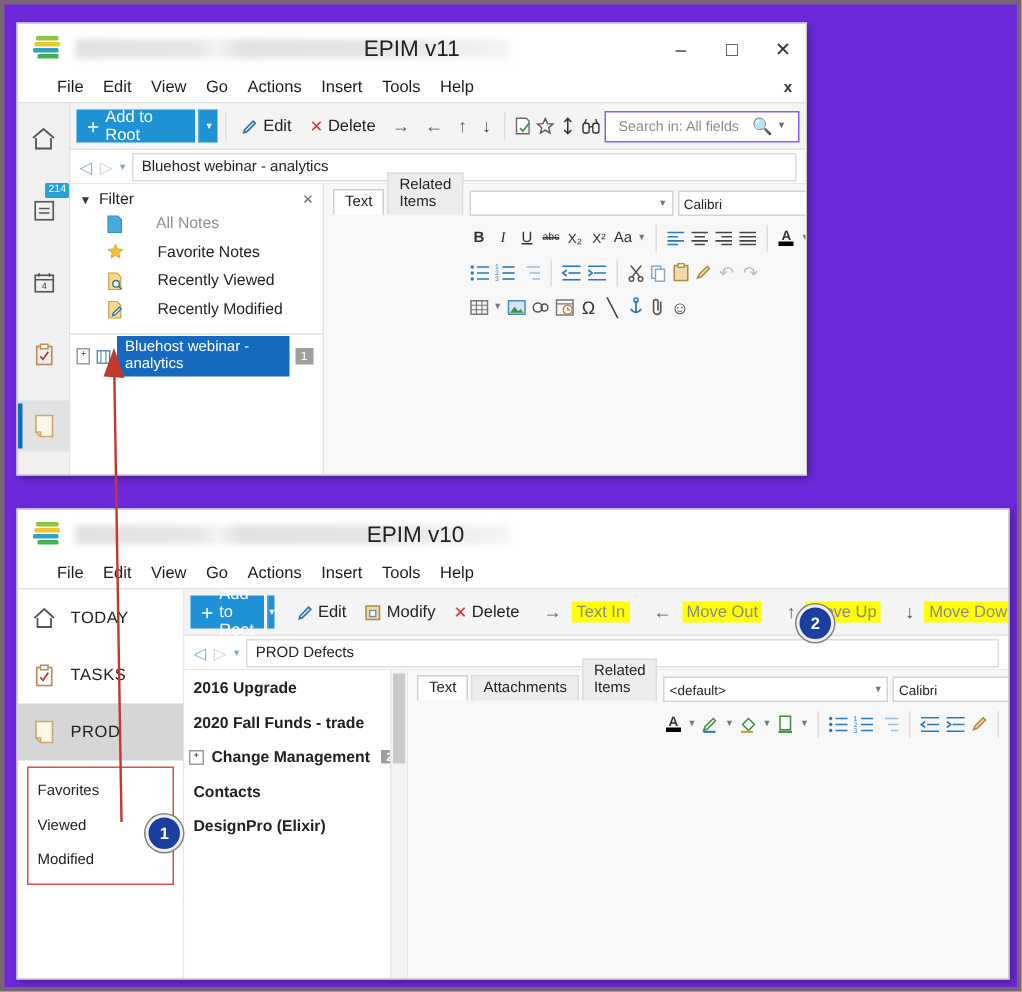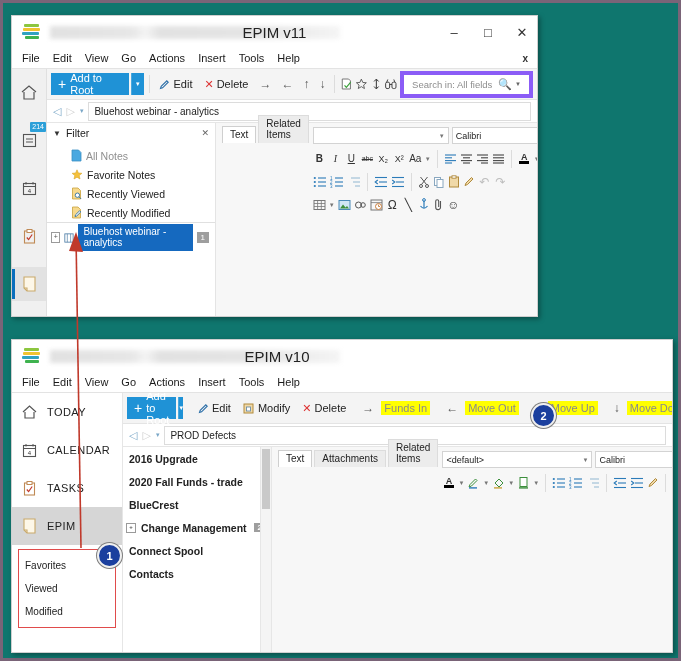--- a/index.html
+++ b/index.html
@@ -1,70 +1,70 @@
 <!DOCTYPE html>
 <html><head>
 <meta charset="utf-8">
 <style>
   html,body{margin:0;padding:0;background:#fff;}
   body{width:681px;height:661px;overflow:hidden;font-family:"Liberation Sans",sans-serif;}
-  .page{position:relative;width:681px;height:661px;box-sizing:border-box;border:3px solid #7a6478;background:#0f766e;}
+  .page{position:relative;width:681px;height:661px;box-sizing:border-box;border:3px solid #7a6478;background:#6d28d9;}
 
   
   .window{position:absolute;background:#ffffff;box-shadow:2px 2px 5px rgba(0,0,0,.35);border:1px solid #cfcfcf;overflow:hidden;}
   .titlebar{height:32px;background:#fff;display:flex;align-items:center;position:relative;}
   .logo{width:20px;height:16px;margin-left:10px;position:relative;}
   .logo i{position:absolute;left:0;height:3px;width:17px;border-radius:1px;display:block;}
   .logo i:nth-child(1){top:0;background:#8cc63f;width:15px;left:2px;}
   .logo i:nth-child(2){top:4px;background:#f0c330;width:17px;left:1px;}
   .logo i:nth-child(3){top:8px;background:#30a2c0;width:17px;left:0px;}
   .logo i:nth-child(4){top:12px;background:#3fb34f;width:14px;left:3px;}
   .blurtitle{height:13px;margin-left:8px;flex:0 0 auto;
      background:linear-gradient(90deg,#dcdcdc 0%,#e3e3e3 28%,#f2f2f2 33%,#dddddd 38%,#e1e1e1 72%,#f3f3f3 100%);
      filter:blur(2px);opacity:.85;}
   .wintitle{position:absolute;left:0;right:0;text-align:center;font-size:15px;color:#222;pointer-events:none;}
   .wincontrols{position:absolute;right:6px;top:0;height:32px;display:flex;align-items:center;gap:16px;color:#333;font-size:13px;}
   .wincontrols span{width:18px;text-align:center;cursor:default;}
 
-  .menubar{height:20px;background:#fff;display:flex;align-items:center;padding-left:10px;gap:13px;font-size:11px;color:#1a1a1a;border-bottom:1px solid #e3e3e3;position:relative;}
+  .menubar{height:20px;background:#fff;display:flex;align-items:center;padding-left:26px;gap:13px;font-size:11px;color:#1a1a1a;border-bottom:1px solid #e3e3e3;position:relative;}
   .menubar .mclose{position:absolute;right:9px;font-size:10px;font-weight:bold;color:#333;}
 
   
   #win11{left:8px;top:12px;width:525px;height:300px;}
   #win11 .body{display:flex;height:calc(100% - 52px);background:#f4f4f4;}
   .rail{width:34px;background:#f0f0f0;border-right:1px solid #e0e0e0;padding-top:6px;display:flex;flex-direction:column;align-items:center;gap:14px;}
   .railitem{width:34px;height:34px;display:flex;align-items:center;justify-content:center;position:relative;}
   .railitem.sel{background:#e2e2e2;}
   .railitem.sel:before{content:"";position:absolute;left:0;top:2px;bottom:2px;width:3px;background:#0a6ebd;}
   .badge-blue{position:absolute;top:-1px;right:0px;background:#2b9fd8;color:#fff;font-size:7px;line-height:10px;padding:0 2px;border-radius:1px;}
   .rail-right{flex:1;display:flex;flex-direction:column;min-width:0;}
 
   .toolbar{height:30px;background:#f4f4f4;display:flex;align-items:center;gap:2px;padding:0 4px;border-bottom:1px solid #e4e4e4;}
   .btn-primary{background:#1f92d6;color:#fff;font-size:11px;height:22px;display:flex;align-items:center;padding:0 7px;gap:4px;}
   .btn-primary .plus{font-size:14px;line-height:1;}
   .btn-caret{background:#1f92d6;color:#fff;width:13px;height:22px;display:flex;align-items:center;justify-content:center;font-size:7px;border-left:1px solid #49a7dd;}
   .tbtn{display:flex;align-items:center;gap:3px;font-size:11px;color:#222;padding:0 5px;height:22px;white-space:nowrap;}
   .tsep{width:1px;height:18px;background:#dcdcdc;margin:0 3px;}
   .arrowbtn{font-size:12px;color:#555;padding:0 4px;}
-  .searchbox{margin-left:auto;width:120px;height:19px;border:4px solid #8b5cf6;background:#fff;display:flex;align-items:center;padding:0 8px;font-size:9.5px;color:#8d8d8d;}
+  .searchbox{margin-left:auto;width:120px;height:19px;border:1px solid #8b5cf6;background:#fff;display:flex;align-items:center;padding:0 8px;font-size:9.5px;color:#8d8d8d;}
   .searchbox .mag{margin-left:auto;color:#444;font-size:11px;}
   .searchbox .cr{font-size:6px;color:#666;margin-left:3px;}
 
   .crumbbar{height:22px;background:#fff;display:flex;align-items:center;gap:5px;padding:0 6px;border-bottom:1px solid #e6e6e6;}
   .crumbbar .nav{color:#7aa7c7;font-size:11px;}
   .crumbbar .nav.dis{color:#cfcfcf;}
   .crumbfield{flex:1;height:17px;border:1px solid #dcdcdc;background:#fff;font-size:10px;color:#222;display:flex;align-items:center;padding-left:5px;}
 
   .panes{flex:1;display:flex;min-height:0;background:#fff;}
   .leftpane{width:168px;border-right:1px solid #e4e4e4;display:flex;flex-direction:column;background:#fff;}
   .filterhdr{height:20px;display:flex;align-items:center;font-size:10.5px;color:#222;padding:0 6px;}
   .filterhdr .chev{font-size:8px;margin-right:5px;color:#333;}
   .filterhdr .x{margin-left:auto;font-size:9px;color:#666;}
   .flist{padding-left:24px;}
-  .fitem{height:19px;display:flex;align-items:flex-end;gap:4px;font-size:10.5px;color:#222;}
+  .fitem{height:19px;display:flex;align-items:flex-start;gap:22px;font-size:10.5px;color:#222;}
   .fitem.muted{color:#8f8f8f;}
   .divider{height:1px;background:#e0e0e0;margin-top:3px;}
   .noterow{height:21px;display:flex;align-items:center;gap:4px;padding-left:4px;margin-top:4px;}
   .expander{width:9px;height:9px;border:1px solid #9a9a9a;font-size:7px;line-height:7px;text-align:center;color:#555;background:#fff;}
   .selpill{background:#1569bf;color:#fff;font-size:10px;padding:2px 6px 3px 5px;}
   .cntbadge{margin-left:auto;margin-right:6px;background:#9e9e9e;color:#fff;font-size:8px;padding:1px 4px;}
 
   .rightpane{flex:1;display:flex;flex-direction:row;background:#f7f7f7;min-width:0;}
   .tabs{height:20px;display:flex;align-items:flex-end;padding-left:6px;gap:2px;background:#f7f7f7;}
   .tab{font-size:10px;padding:2px 7px 3px;background:#ececec;border:1px solid #dcdcdc;border-bottom:none;color:#222;}
@@ -517,42 +517,32 @@
       <div class="rail10">
         <div class="rail10row">
           <svg width="17" height="16" viewBox="0 0 17 16">
             <path d="M2 8 L8.5 2 L15 8" fill="none" stroke="#555" stroke-width="1.2"></path>
             <path d="M4 8 L4 14 L13 14 L13 8" fill="none" stroke="#555" stroke-width="1.2"></path>
           </svg>
           <span>TODAY</span>
         </div>
         <div class="rail10row">
           <svg width="17" height="17" viewBox="0 0 17 17">
-            <rect x="2.5" y="3.5" width="12" height="11" fill="none" stroke="#555" stroke-width="1.1"></rect>
-            <line x1="2.5" y1="6.5" x2="14.5" y2="6.5" stroke="#555" stroke-width="1"></line>
-            <line x1="5" y1="2" x2="5" y2="4.5" stroke="#555" stroke-width="1"></line>
-            <line x1="12" y1="2" x2="12" y2="4.5" stroke="#555" stroke-width="1"></line>
-            <text x="8.5" y="12.6" font-size="6" text-anchor="middle" fill="#333" font-family="Liberation Sans">4</text>
-          </svg>
-          <span>CALENDAR</span>
-        </div>
-        <div class="rail10row">
-          <svg width="17" height="17" viewBox="0 0 17 17">
             <rect x="3.5" y="3" width="10" height="12" fill="none" stroke="#c08a55" stroke-width="1.1"></rect>
             <rect x="6" y="1.5" width="5" height="3" fill="#fff" stroke="#c08a55" stroke-width="1"></rect>
             <path d="M5.8 9.5 L7.6 11.6 L11.2 6.5" fill="none" stroke="#c0392b" stroke-width="1.2"></path>
           </svg>
           <span>TASKS</span>
         </div>
         <div class="rail10row sel">
           <svg width="17" height="18" viewBox="0 0 17 18">
             <path d="M3 2 H14 V16 H6 L3 13 Z" fill="#fdf7e8" stroke="#c9a96a" stroke-width="1.1"></path>
             <path d="M3 13 H6 V16" fill="none" stroke="#c9a96a" stroke-width="1.1"></path>
           </svg>
-          <span>EPIM</span>
+          <span>PROD</span>
         </div>
         <div class="subbox">
           <div class="subitem">Favorites</div>
           <div class="subitem">Viewed</div>
           <div class="subitem">Modified</div>
         </div>
       </div>
 
       <div class="rail-right">
 
@@ -576,21 +566,21 @@
             </svg>
             <span>Modify</span>
           </div>
           <div class="tbtn">
             <span style="color:#d33;font-size:11px">✕</span>
             <span>Delete</span>
           </div>
 
           <div class="tbtn">
             <span class="arrowbtn">→</span>
-            <span class="hl">Funds In</span>
+            <span class="hl">Text In</span>
           </div>
           <div class="tbtn">
             <span class="arrowbtn">←</span>
             <span class="hl">Move Out</span>
           </div>
           <div class="tbtn">
             <span class="arrowbtn">↑</span>
             <span class="hl">Move Up</span>
           </div>
           <div class="tbtn">
@@ -629,33 +619,30 @@
 
         <div class="panes">
 
           <div class="list10">
             <div class="l10row">
               <span>2016 Upgrade</span>
             </div>
             <div class="l10row">
               <span>2020 Fall Funds - trade</span>
             </div>
-            <div class="l10row">
-              <span>BlueCrest</span>
-            </div>
             <div class="l10row" style="padding-left:0">
               <span class="exp" style="margin-left:3px">+</span>
               <span>Change Management</span>
               <span class="bdg">2</span>
             </div>
             <div class="l10row">
-              <span>Connect Spool</span>
+              <span>Contacts</span>
             </div>
             <div class="l10row">
-              <span>Contacts</span>
+              <span>DesignPro (Elixir)</span>
             </div>
             <div class="vscroll">
               <div class="vthumb" style="top:2px;height:60px"></div>
             </div>
           </div>
 
           <div class="rightpane">
             <div class="tabs">
               <div class="tab active">Text</div>
               <div class="tab">Attachments</div>

